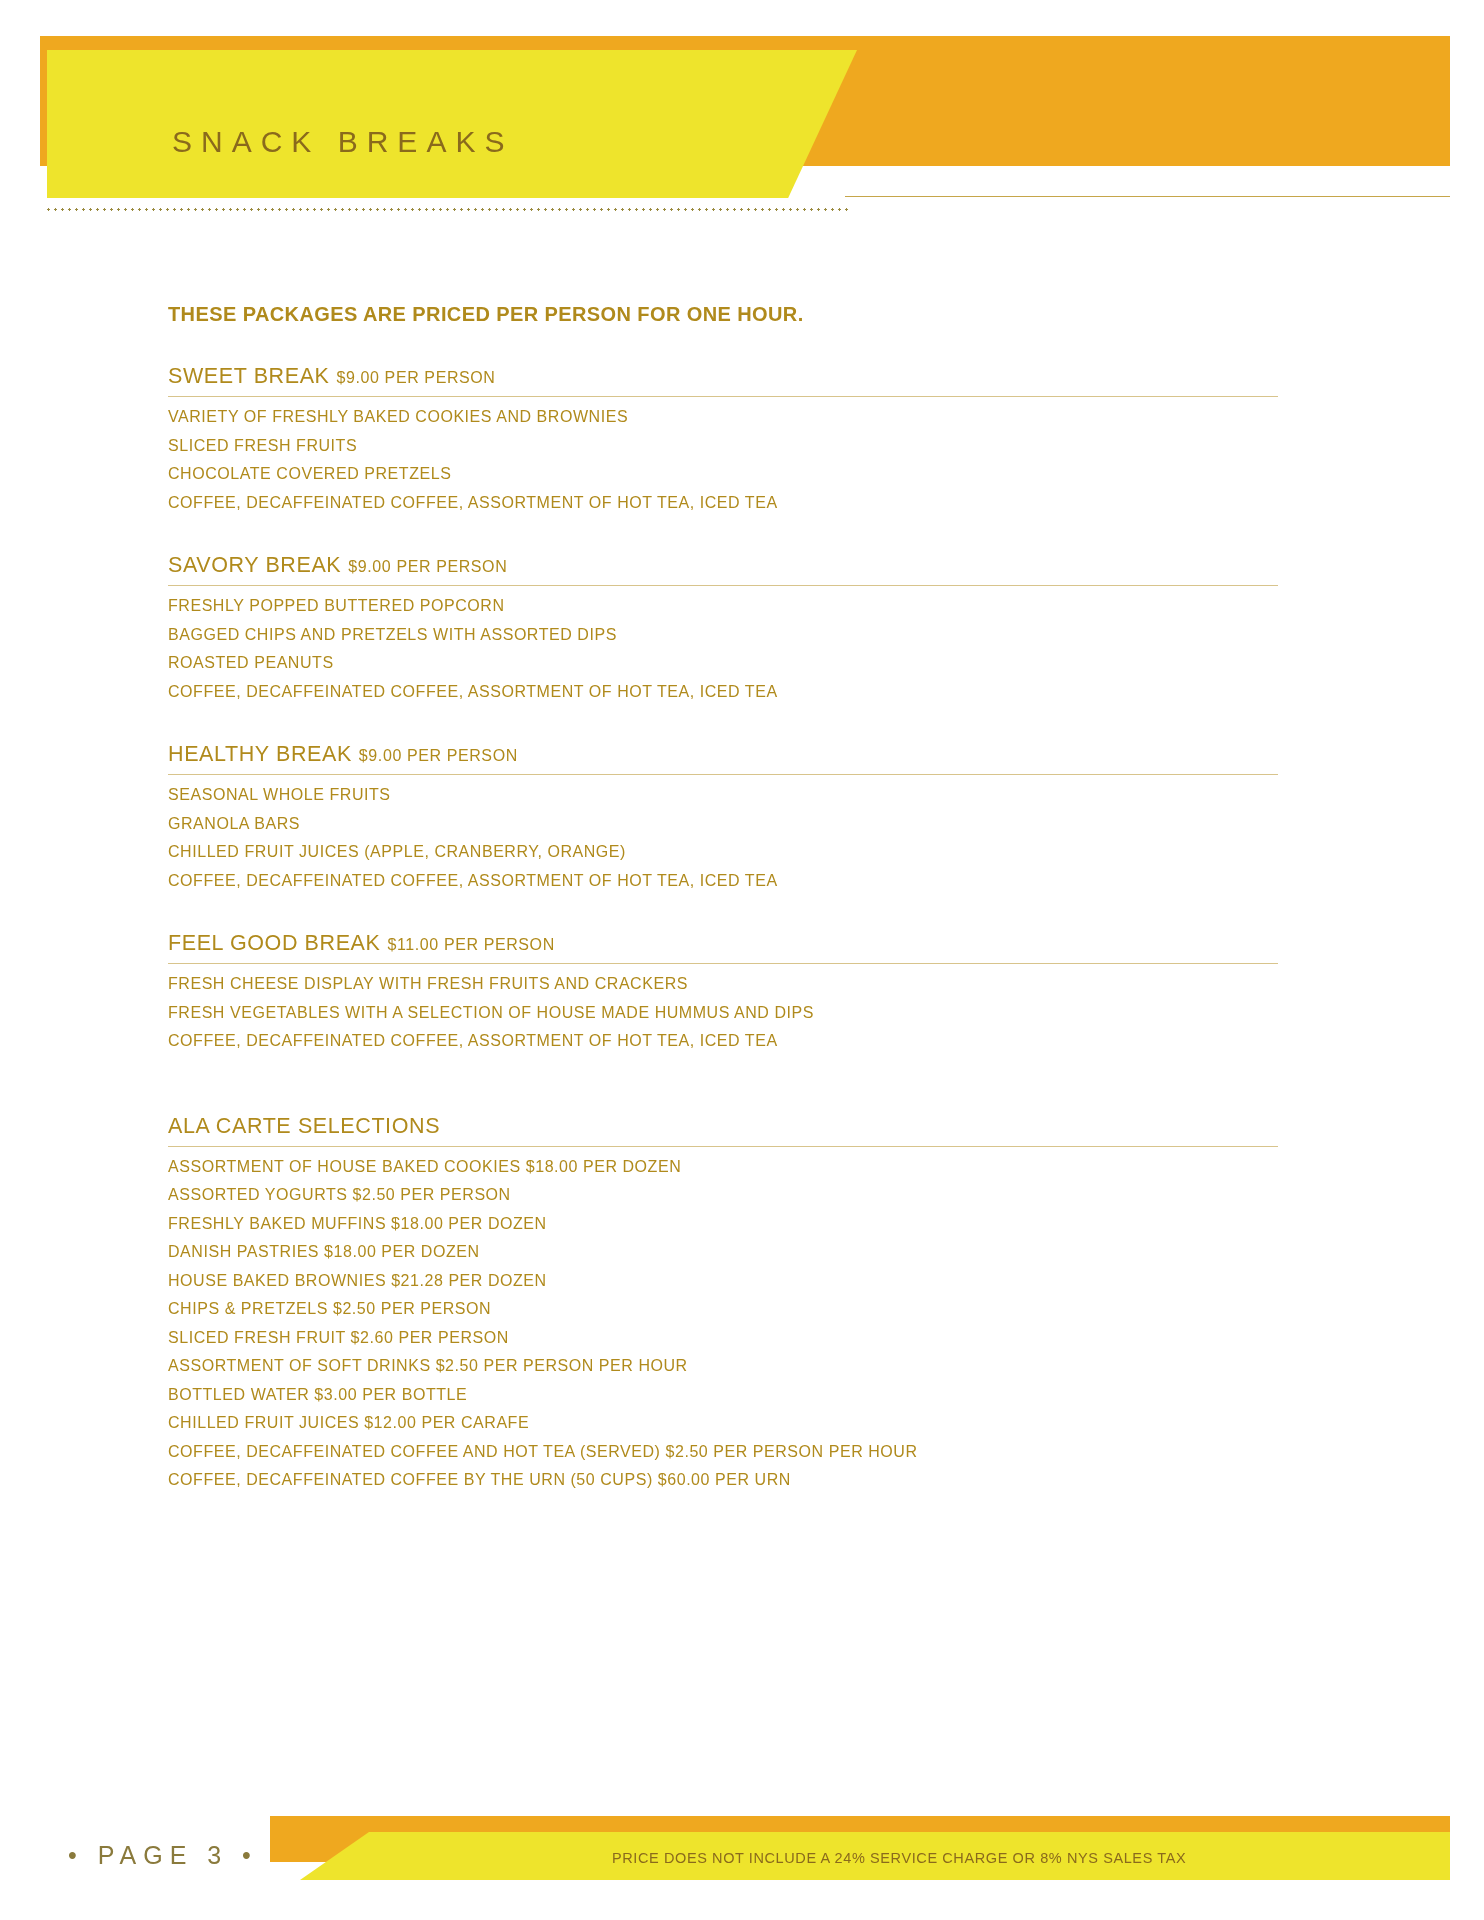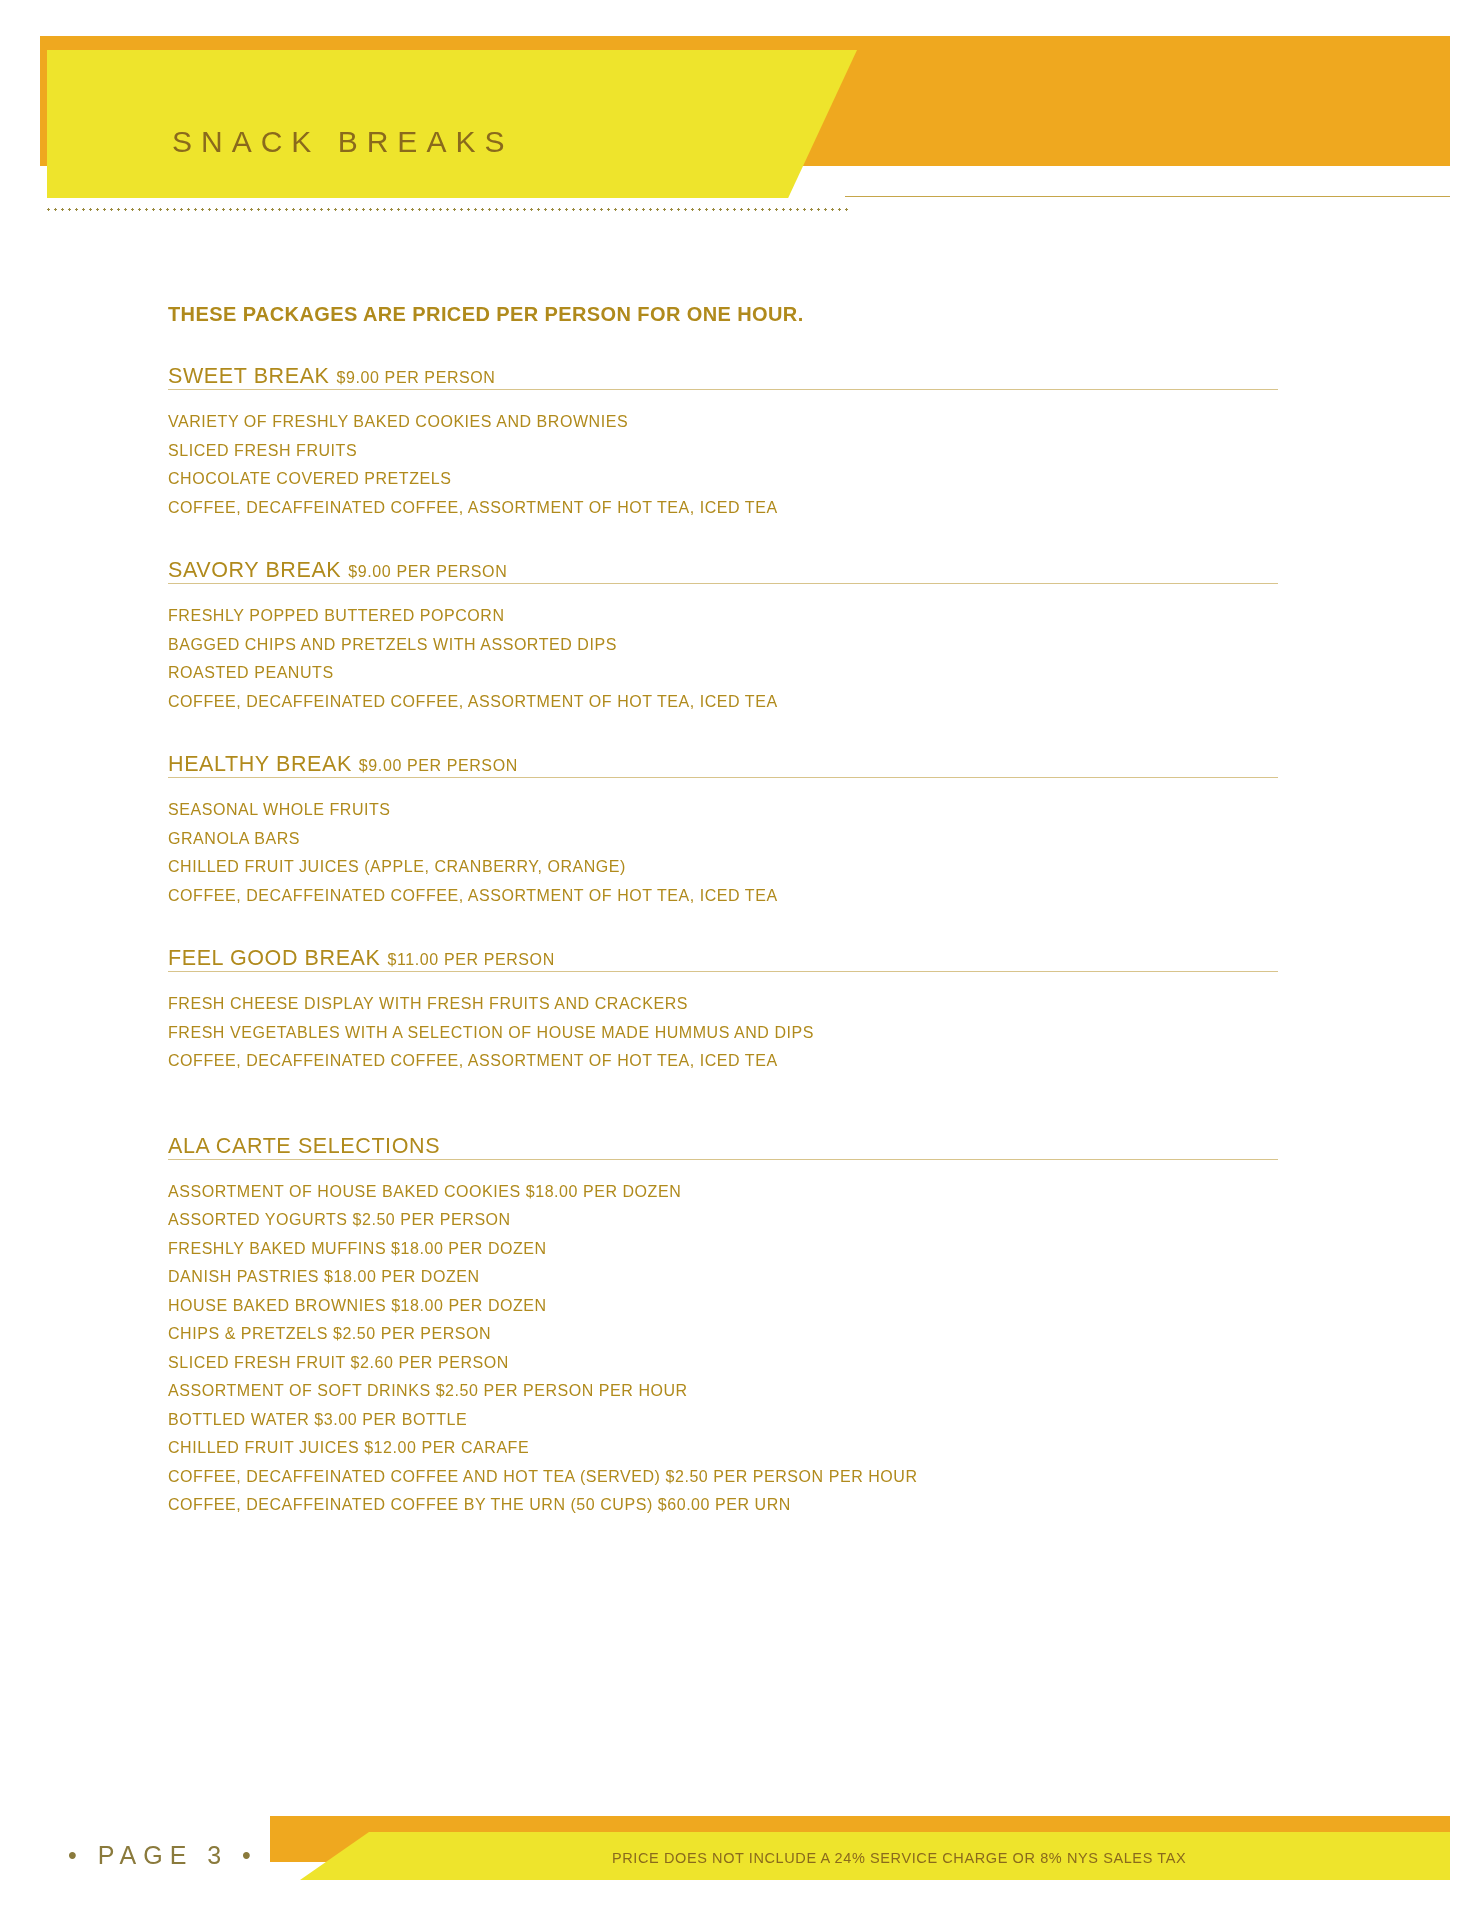--- a/index.html
+++ b/index.html
@@ -83,21 +83,22 @@
     color: #b08a1c;
     letter-spacing: 0.4px;
     margin: 8px 0 38px 0;
   }
 
   .section {
     margin-bottom: 36px;
   }
   .section-head {
     position: relative;
-    margin-bottom: 18px;
+    margin-bottom: 6px;
+    padding-bottom: 7px;
     border-bottom: 1px solid #d8c48c;
     width: 1110px;
     white-space: nowrap;
   }
   .section-name {
     font-size: 21.5px;
     color: #b08a1c;
     letter-spacing: 0.6px;
   }
   .section-price {
@@ -221,21 +222,21 @@
   </div>
 
   <div class="section alacarte">
     <div class="section-head">
       <span class="section-name">ALA CARTE SELECTIONS</span>
     </div>
     <div class="item">ASSORTMENT OF HOUSE BAKED COOKIES $18.00 PER DOZEN</div>
     <div class="item">ASSORTED YOGURTS $2.50 PER PERSON</div>
     <div class="item">FRESHLY BAKED MUFFINS $18.00 PER DOZEN</div>
     <div class="item">DANISH PASTRIES $18.00 PER DOZEN</div>
-    <div class="item">HOUSE BAKED BROWNIES $18.00 PER DOZEN</div>
+    <div class="item">HOUSE BAKED BROWNIES $21.28 PER DOZEN</div>
     <div class="item">CHIPS &amp; PRETZELS $2.50 PER PERSON</div>
     <div class="item">SLICED FRESH FRUIT $2.60 PER PERSON</div>
     <div class="item">ASSORTMENT OF SOFT DRINKS $2.50 PER PERSON PER HOUR</div>
     <div class="item">BOTTLED WATER $3.00 PER BOTTLE</div>
     <div class="item">CHILLED FRUIT JUICES $12.00 PER CARAFE</div>
     <div class="item">COFFEE, DECAFFEINATED COFFEE AND HOT TEA (SERVED) $2.50 PER PERSON PER HOUR</div>
     <div class="item">COFFEE, DECAFFEINATED COFFEE BY THE URN (50 CUPS) $60.00 PER URN</div>
   </div>
 
 </div>

